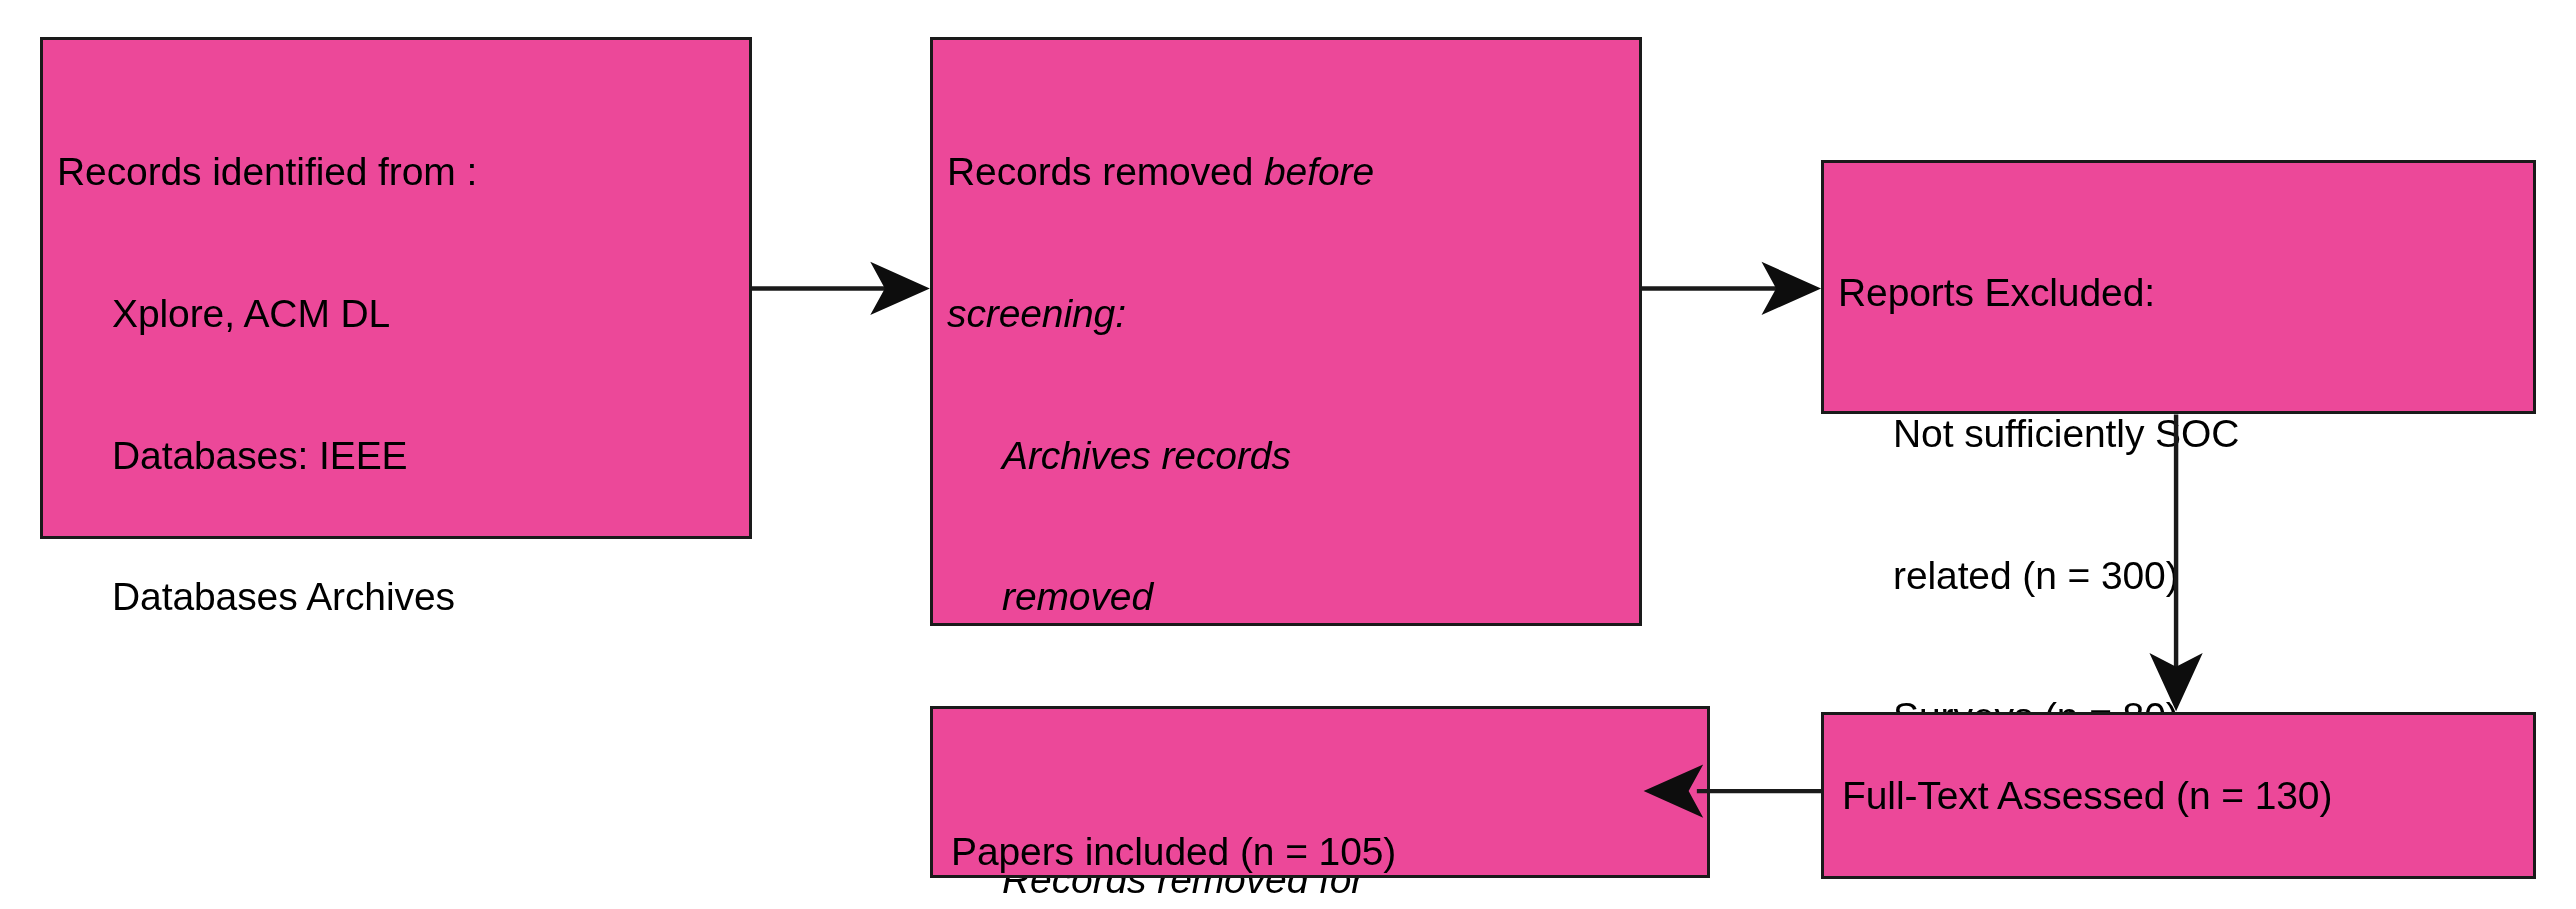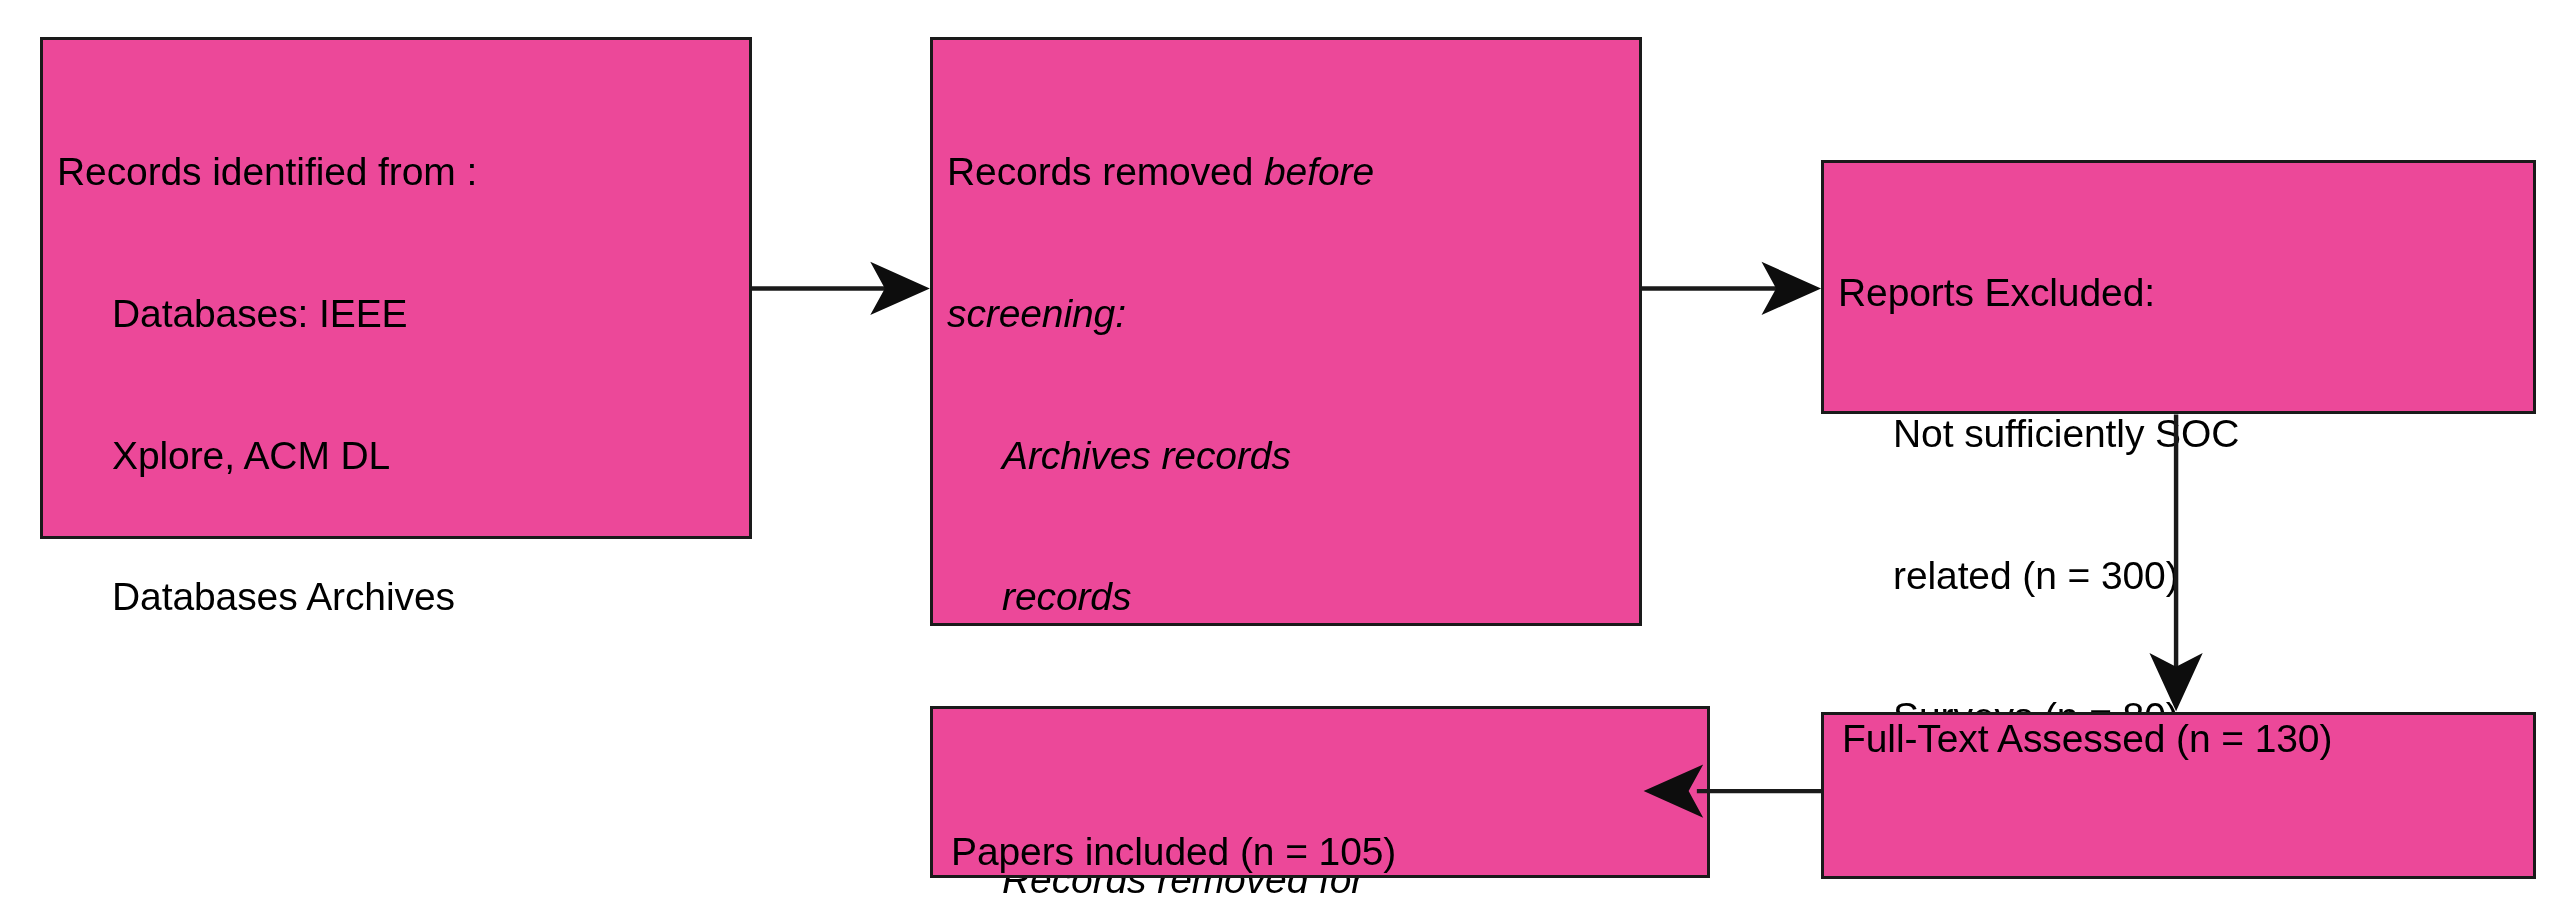--- a/index.html
+++ b/index.html
@@ -70,21 +70,21 @@
     left: 930px; top: 706px;
     width: 780px; height: 172px;
     justify-content: flex-end;
   }
   #node-included .node-text { padding: 0 0 0 18px; }
 
   
   #node-fulltext {
     left: 1821px; top: 712px;
     width: 715px; height: 167px;
-    justify-content: flex-start;
+    justify-content: center;
   }
   #node-fulltext .node-text { padding: 0 0 0 18px; }
 
   
   .line          { display: block; }
   .line.indent   { padding-left: 55px; }
   .italic        { font-style: italic; }
 
   
   #connector-layer {
@@ -97,34 +97,34 @@
   .edge-head { fill: #0d0d0d; }
 </style>
 </head>
 <body style="height: 909px;">
 
 <div id="diagram-canvas" style="transform: scale(1);">
 
   <div class="node" id="node-identification">
     <div class="node-text">
       <span class="line">Records identified from :</span>
+      <span class="line indent">Xplore, ACM DL</span>
       <span class="line indent">Databases: IEEE</span>
-      <span class="line indent">Xplore, ACM DL</span>
       <span class="line indent">Databases Archives</span>
       
       
     </div>
   </div>
 
   <div class="node" id="node-removed">
     <div class="node-text">
       <span class="line"><span>Records removed </span><span class="italic">before</span></span>
       <span class="line italic">screening:</span>
       <span class="line indent italic">Archives records</span>
-      <span class="line indent italic">records</span>
+      <span class="line indent italic">removed</span>
       <span class="line indent italic">(n = 20)</span>
       <span class="line indent italic">Records removed for</span>
       
       
     </div>
   </div>
 
   <div class="node" id="node-excluded">
     <div class="node-text">
       <span class="line">Reports Excluded:</span>

